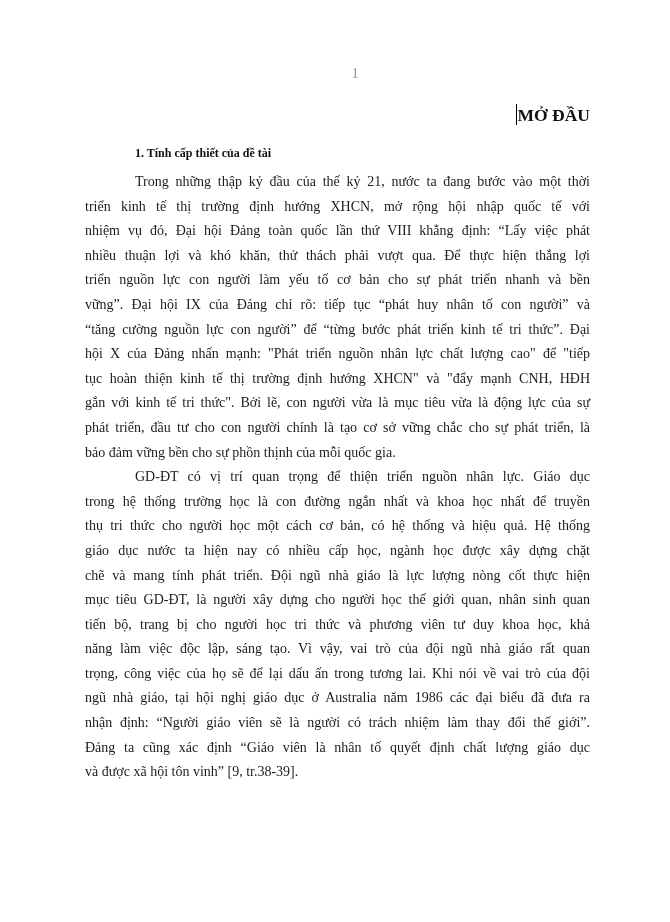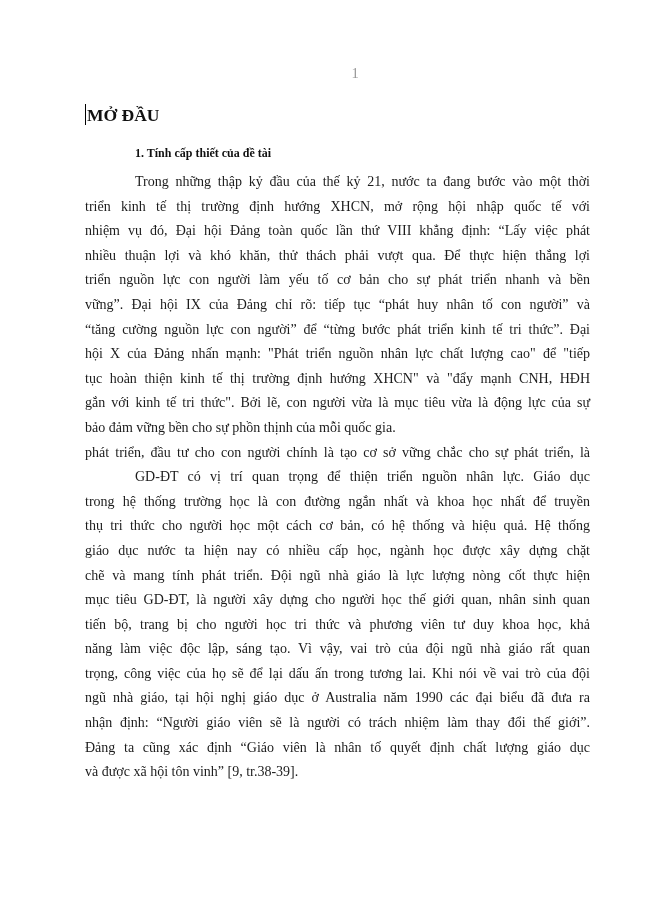--- a/index.html
+++ b/index.html
@@ -19,21 +19,21 @@
     position: absolute;
     top: 65px; left: 0; right: 0;
     padding-left: 40px;
     text-align: center;
     font-size: 14.5px;
     color: #979797;
   }
   .title-row {
     position: absolute;
     top: 104px; left: 85px; width: 505px;
-    text-align: left;
+    text-align: right;
     font-weight: bold;
     font-size: 17.5px;
     color: #111111;
     white-space: nowrap;
   }
   .caret {
     display: inline-block;
     width: 1px; height: 21px;
     background: #000000;
     vertical-align: -4px;
@@ -79,33 +79,33 @@
         <div class="line first">Trong những thập kỷ đầu của thế kỷ 21, nước ta đang bước vào một thời</div>
         <div class="line">triển kinh tế thị trường định hướng XHCN, mở rộng hội nhập quốc tế với</div>
         <div class="line">nhiệm vụ đó, Đại hội Đảng toàn quốc lần thứ VIII khẳng định: “Lấy việc phát</div>
         <div class="line">nhiều thuận lợi và khó khăn, thử thách phải vượt qua. Để thực hiện thắng lợi</div>
         <div class="line">triển nguồn lực con người làm yếu tố cơ bản cho sự phát triển nhanh và bền</div>
         <div class="line">vững”. Đại hội IX của Đảng chỉ rõ: tiếp tục “phát huy nhân tố con người” và</div>
         <div class="line">“tăng cường nguồn lực con người” để “từng bước phát triển kinh tế tri thức”. Đại</div>
         <div class="line">hội X của Đảng nhấn mạnh: "Phát triển nguồn nhân lực chất lượng cao" để "tiếp</div>
         <div class="line">tục hoàn thiện kinh tế thị trường định hướng XHCN" và "đẩy mạnh CNH, HĐH</div>
         <div class="line">gắn với kinh tế tri thức". Bởi lẽ, con người vừa là mục tiêu vừa là động lực của sự</div>
+        <div class="line">phát triển, đầu tư cho con người chính là tạo cơ sở vững chắc cho sự phát triển, là</div>
         <div class="line last">bảo đảm vững bền cho sự phồn thịnh của mỗi quốc gia.</div>
-        <div class="line">phát triển, đầu tư cho con người chính là tạo cơ sở vững chắc cho sự phát triển, là</div>
       </div>
       <div class="paragraph">
         <div class="line first">GD-ĐT có vị trí quan trọng để thiện triển nguồn nhân lực. Giáo dục</div>
         <div class="line">trong hệ thống trường học là con đường ngắn nhất và khoa học nhất để truyền</div>
         <div class="line">thụ tri thức cho người học một cách cơ bản, có hệ thống và hiệu quả. Hệ thống</div>
         <div class="line">giáo dục nước ta hiện nay có nhiều cấp học, ngành học được xây dựng chặt</div>
         <div class="line">chẽ và mang tính phát triển. Đội ngũ nhà giáo là lực lượng nòng cốt thực hiện</div>
         <div class="line">mục tiêu GD-ĐT, là người xây dựng cho người học thế giới quan, nhân sinh quan</div>
         <div class="line">tiến bộ, trang bị cho người học tri thức và phương viên tư duy khoa học, khả</div>
         <div class="line">năng làm việc độc lập, sáng tạo. Vì vậy, vai trò của đội ngũ nhà giáo rất quan</div>
         <div class="line">trọng, công việc của họ sẽ để lại dấu ấn trong tương lai. Khi nói về vai trò của đội</div>
-        <div class="line">ngũ nhà giáo, tại hội nghị giáo dục ở Australia năm 1990 các đại biểu đã đưa ra</div>
+        <div class="line">ngũ nhà giáo, tại hội nghị giáo dục ở Australia năm 1986 các đại biểu đã đưa ra</div>
         <div class="line">nhận định: “Người giáo viên sẽ là người có trách nhiệm làm thay đổi thế giới”.</div>
         <div class="line">Đảng ta cũng xác định “Giáo viên là nhân tố quyết định chất lượng giáo dục</div>
         <div class="line last">và được xã hội tôn vinh” [9, tr.38-39].</div>
       </div>
     </div>
 
 </div>
 
 </body></html>

